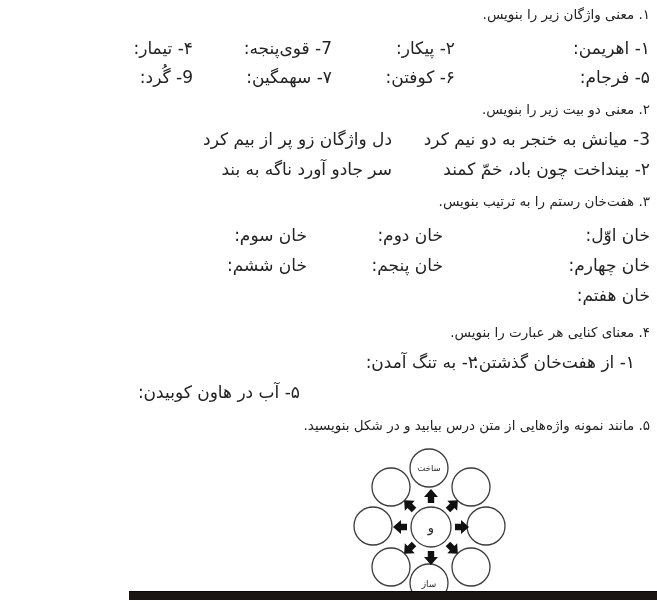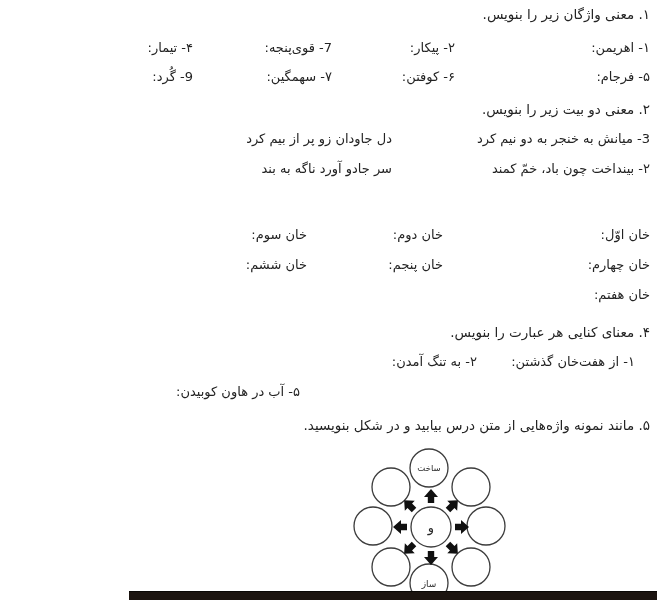--- a/index.html
+++ b/index.html
@@ -1,20 +1,20 @@
 <!DOCTYPE html>
 <html lang="fa" dir="rtl"><head>
 <meta charset="utf-8">
 <style>
   html,body{margin:0;padding:0;background:#fff;}
   .page{
     position:relative;width:528px;height:601px;background:#ffffff;overflow:hidden;
     font-family:"DejaVu Sans",sans-serif;color:#232323;direction:rtl;
   }
-  .line{position:absolute;white-space:nowrap;font-size:13px;line-height:16px;color:#232323;}
+  .line{position:absolute;white-space:nowrap;font-size:17px;line-height:16px;color:#232323;}
   .title{font-size:13.5px;}
   .bar{position:absolute;left:0;top:591px;width:657px;height:8px;background:#1b1410;border-top:1px solid #090705;}
   .diagram{position:absolute;left:222px;top:442px;}
   svg text{font-family:"DejaVu Sans",sans-serif;fill:#2a2a2a;}
 </style>
 </head>
 <body>
 
 <div class="page">
 
@@ -23,24 +23,25 @@
   <div class="line" style="top:40px;right:202px">۲- پیکار:</div>
   <div class="line" style="top:40px;right:325px">7- قوی‌پنجه:</div>
   <div class="line" style="top:40px;right:464px">۴- تیمار:</div>
   <div class="line" style="top:69px;right:7px">۵- فرجام:</div>
   <div class="line" style="top:69px;right:202px">۶- کوفتن:</div>
   <div class="line" style="top:69px;right:325px">۷- سهمگین:</div>
   <div class="line" style="top:69px;right:464px">9- گُرد:</div>
 
   <div class="line title" style="top:101px;right:7px">۲. معنی دو بیت زیر را بنویس.</div>
   <div class="line" style="top:131px;right:7px">3- میانش به خنجر به دو نیم کرد</div>
-  <div class="line" style="top:131px;right:265px">دل جاودان زو پر از بیم کرد</div>
+  <div class="line" style="top:131px;right:265px">دل واژگان زو پر از بیم کرد</div>
   <div class="line" style="top:161px;right:7px">۲- بینداخت چون باد، خمّ کمند</div>
   <div class="line" style="top:161px;right:265px">سر جادو آورد ناگه به بند</div>
 
+  <div class="line title" style="top:193px;right:7px">۳. هفت‌خان رستم را به ترتیب بنویس.</div>
   <div class="line" style="top:227px;right:7px">خان اوّل:</div>
   <div class="line" style="top:227px;right:214px">خان دوم:</div>
   <div class="line" style="top:227px;right:350px">خان سوم:</div>
   <div class="line" style="top:257px;right:7px">خان چهارم:</div>
   <div class="line" style="top:257px;right:214px">خان پنجم:</div>
   <div class="line" style="top:257px;right:350px">خان ششم:</div>
   <div class="line" style="top:287px;right:7px">خان هفتم:</div>
 
   <div class="line title" style="top:324px;right:7px">۴. معنای کنایی هر عبارت را بنویس.</div>
   <div class="line" style="top:354px;right:22px">۱- از هفت‌خان گذشتن:</div>

